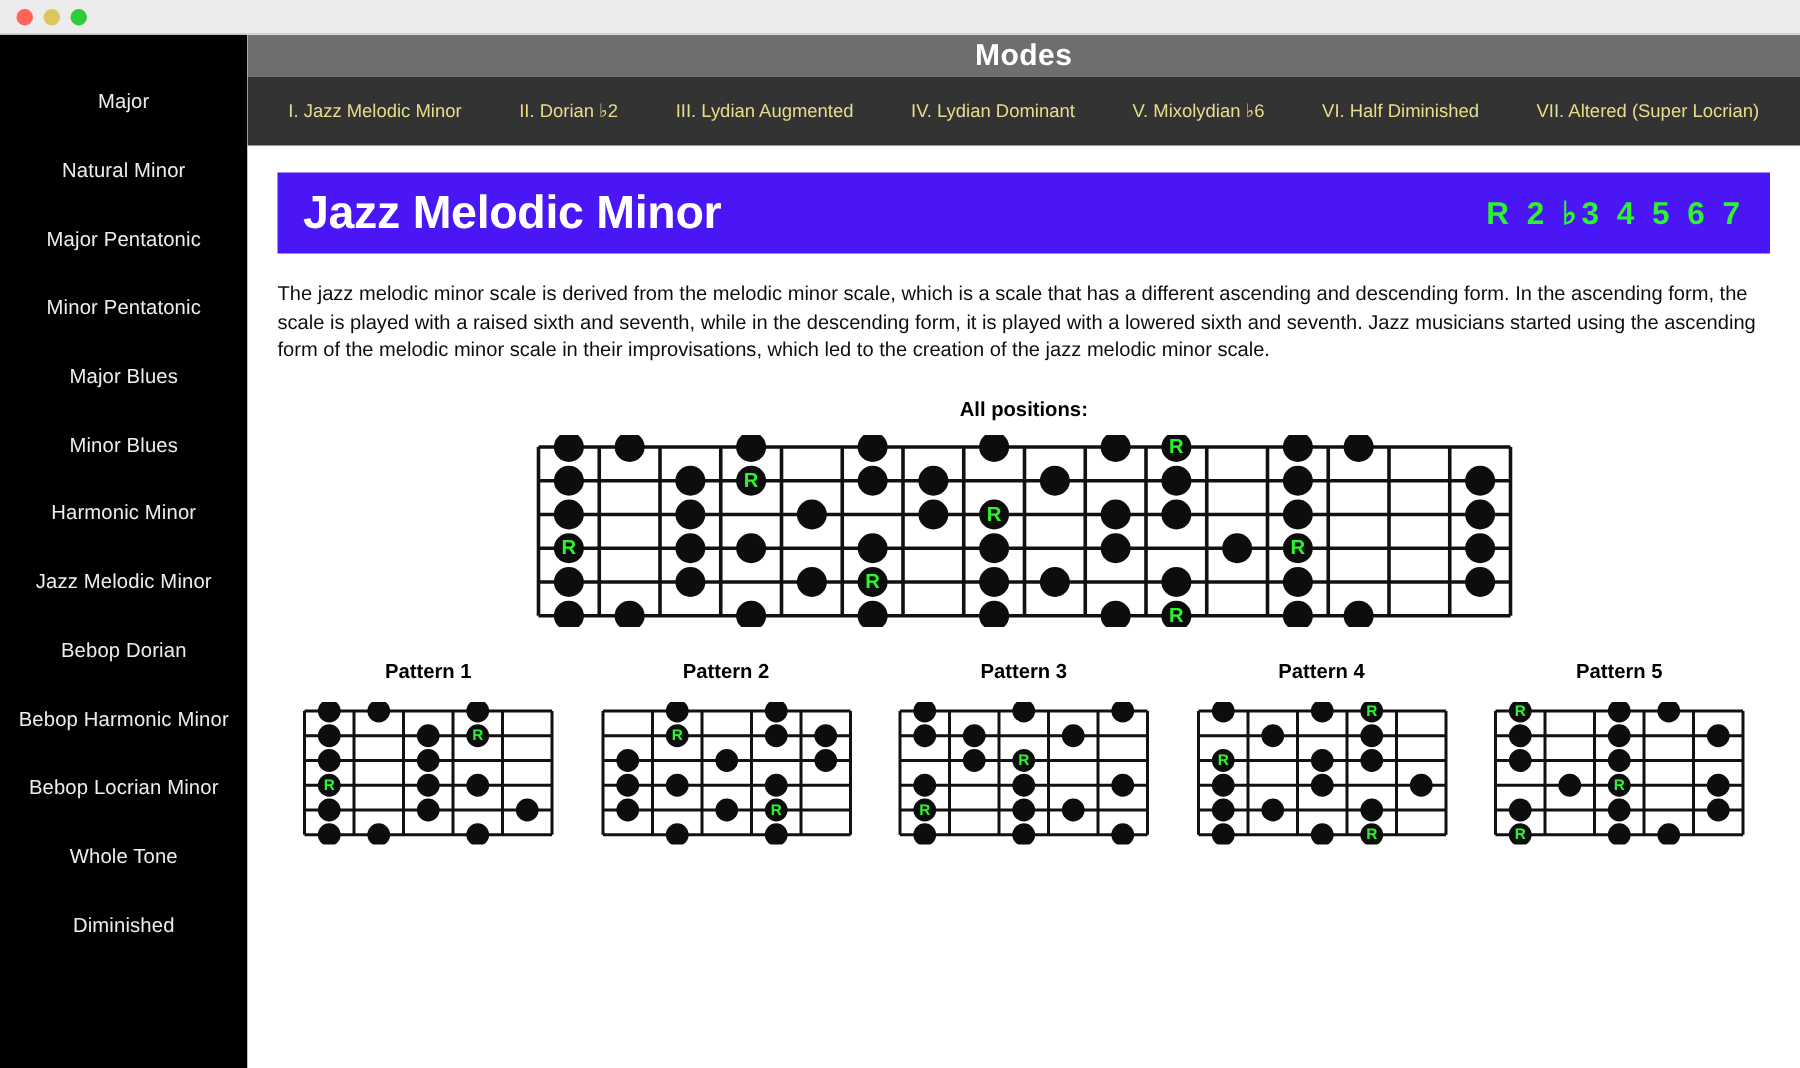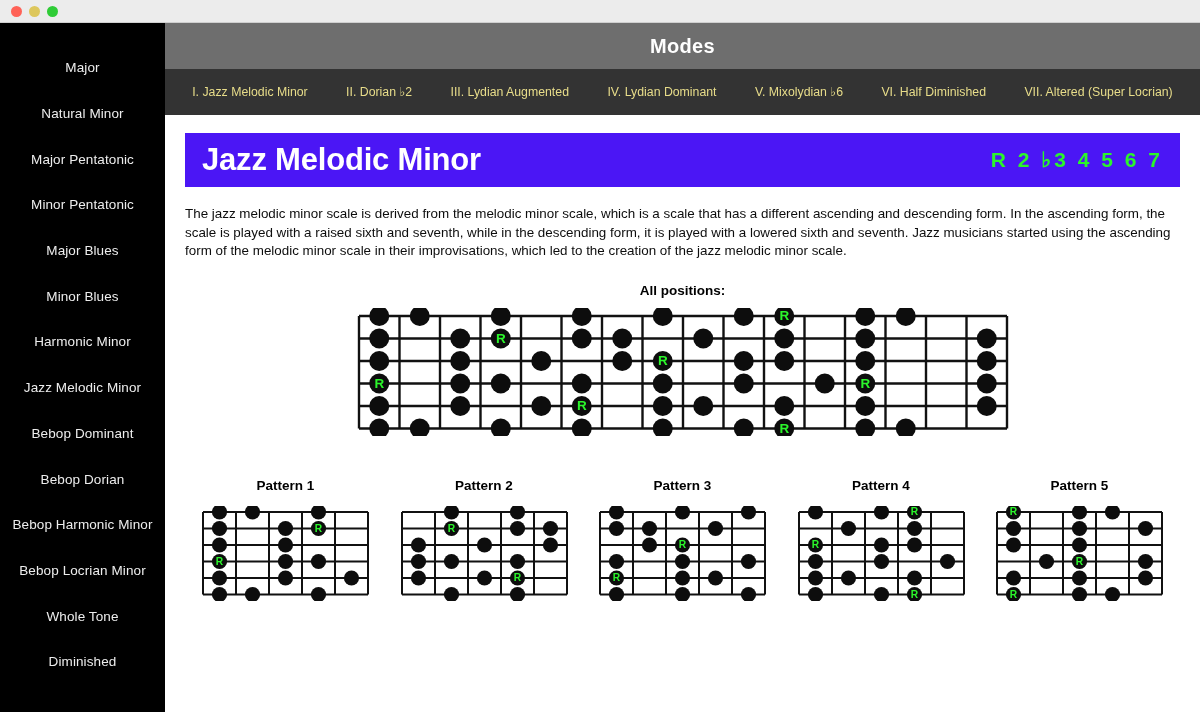--- a/index.html
+++ b/index.html
@@ -63,21 +63,21 @@
 
   
   .main {
     position: absolute; top: 23px; left: 165px;
     width: 1035px; height: 689px;
     background: #ffffff;
     overflow: hidden;
   }
 
   .modes-bar {
-    width: 1035px; height: 46px;
+    width: 1035px; height: 28px;
     background: #6e6e6e;
     display: flex; align-items: center; justify-content: center;
   }
   .modes-bar .title {
     color: #ffffff;
     font-size: 20px;
     font-weight: bold;
     letter-spacing: .3px;
   }
 
@@ -150,21 +150,21 @@
     display: flex;
     justify-content: center;
     margin-top: 10px;
   }
   svg.fb { display: block; }
 
   .patterns {
     width: 995px;
     display: flex;
     justify-content: space-between;
-    margin-top: 42px;
+    margin-top: 22px;
     padding: 0 8px;
   }
   .pat { width: 185px; }
   .pat-title {
     text-align: center;
     font-size: 13.5px;
     font-weight: bold;
     color: #000000;
     margin-bottom: 13px;
   }
@@ -198,23 +198,20 @@
         <span>Major Blues</span>
       </div>
       <div class="side-item">
         <span>Minor Blues</span>
       </div>
       <div class="side-item">
         <span>Harmonic Minor</span>
       </div>
       <div class="side-item">
         <span>Jazz Melodic Minor</span>
-      </div>
-      <div class="side-item">
-        <span>Bebop Dominant</span>
       </div>
       <div class="side-item">
         <span>Bebop Dorian</span>
       </div>
       <div class="side-item">
         <span>Bebop Harmonic Minor</span>
       </div>
       <div class="side-item">
         <span>Bebop Locrian Minor</span>
       </div>

